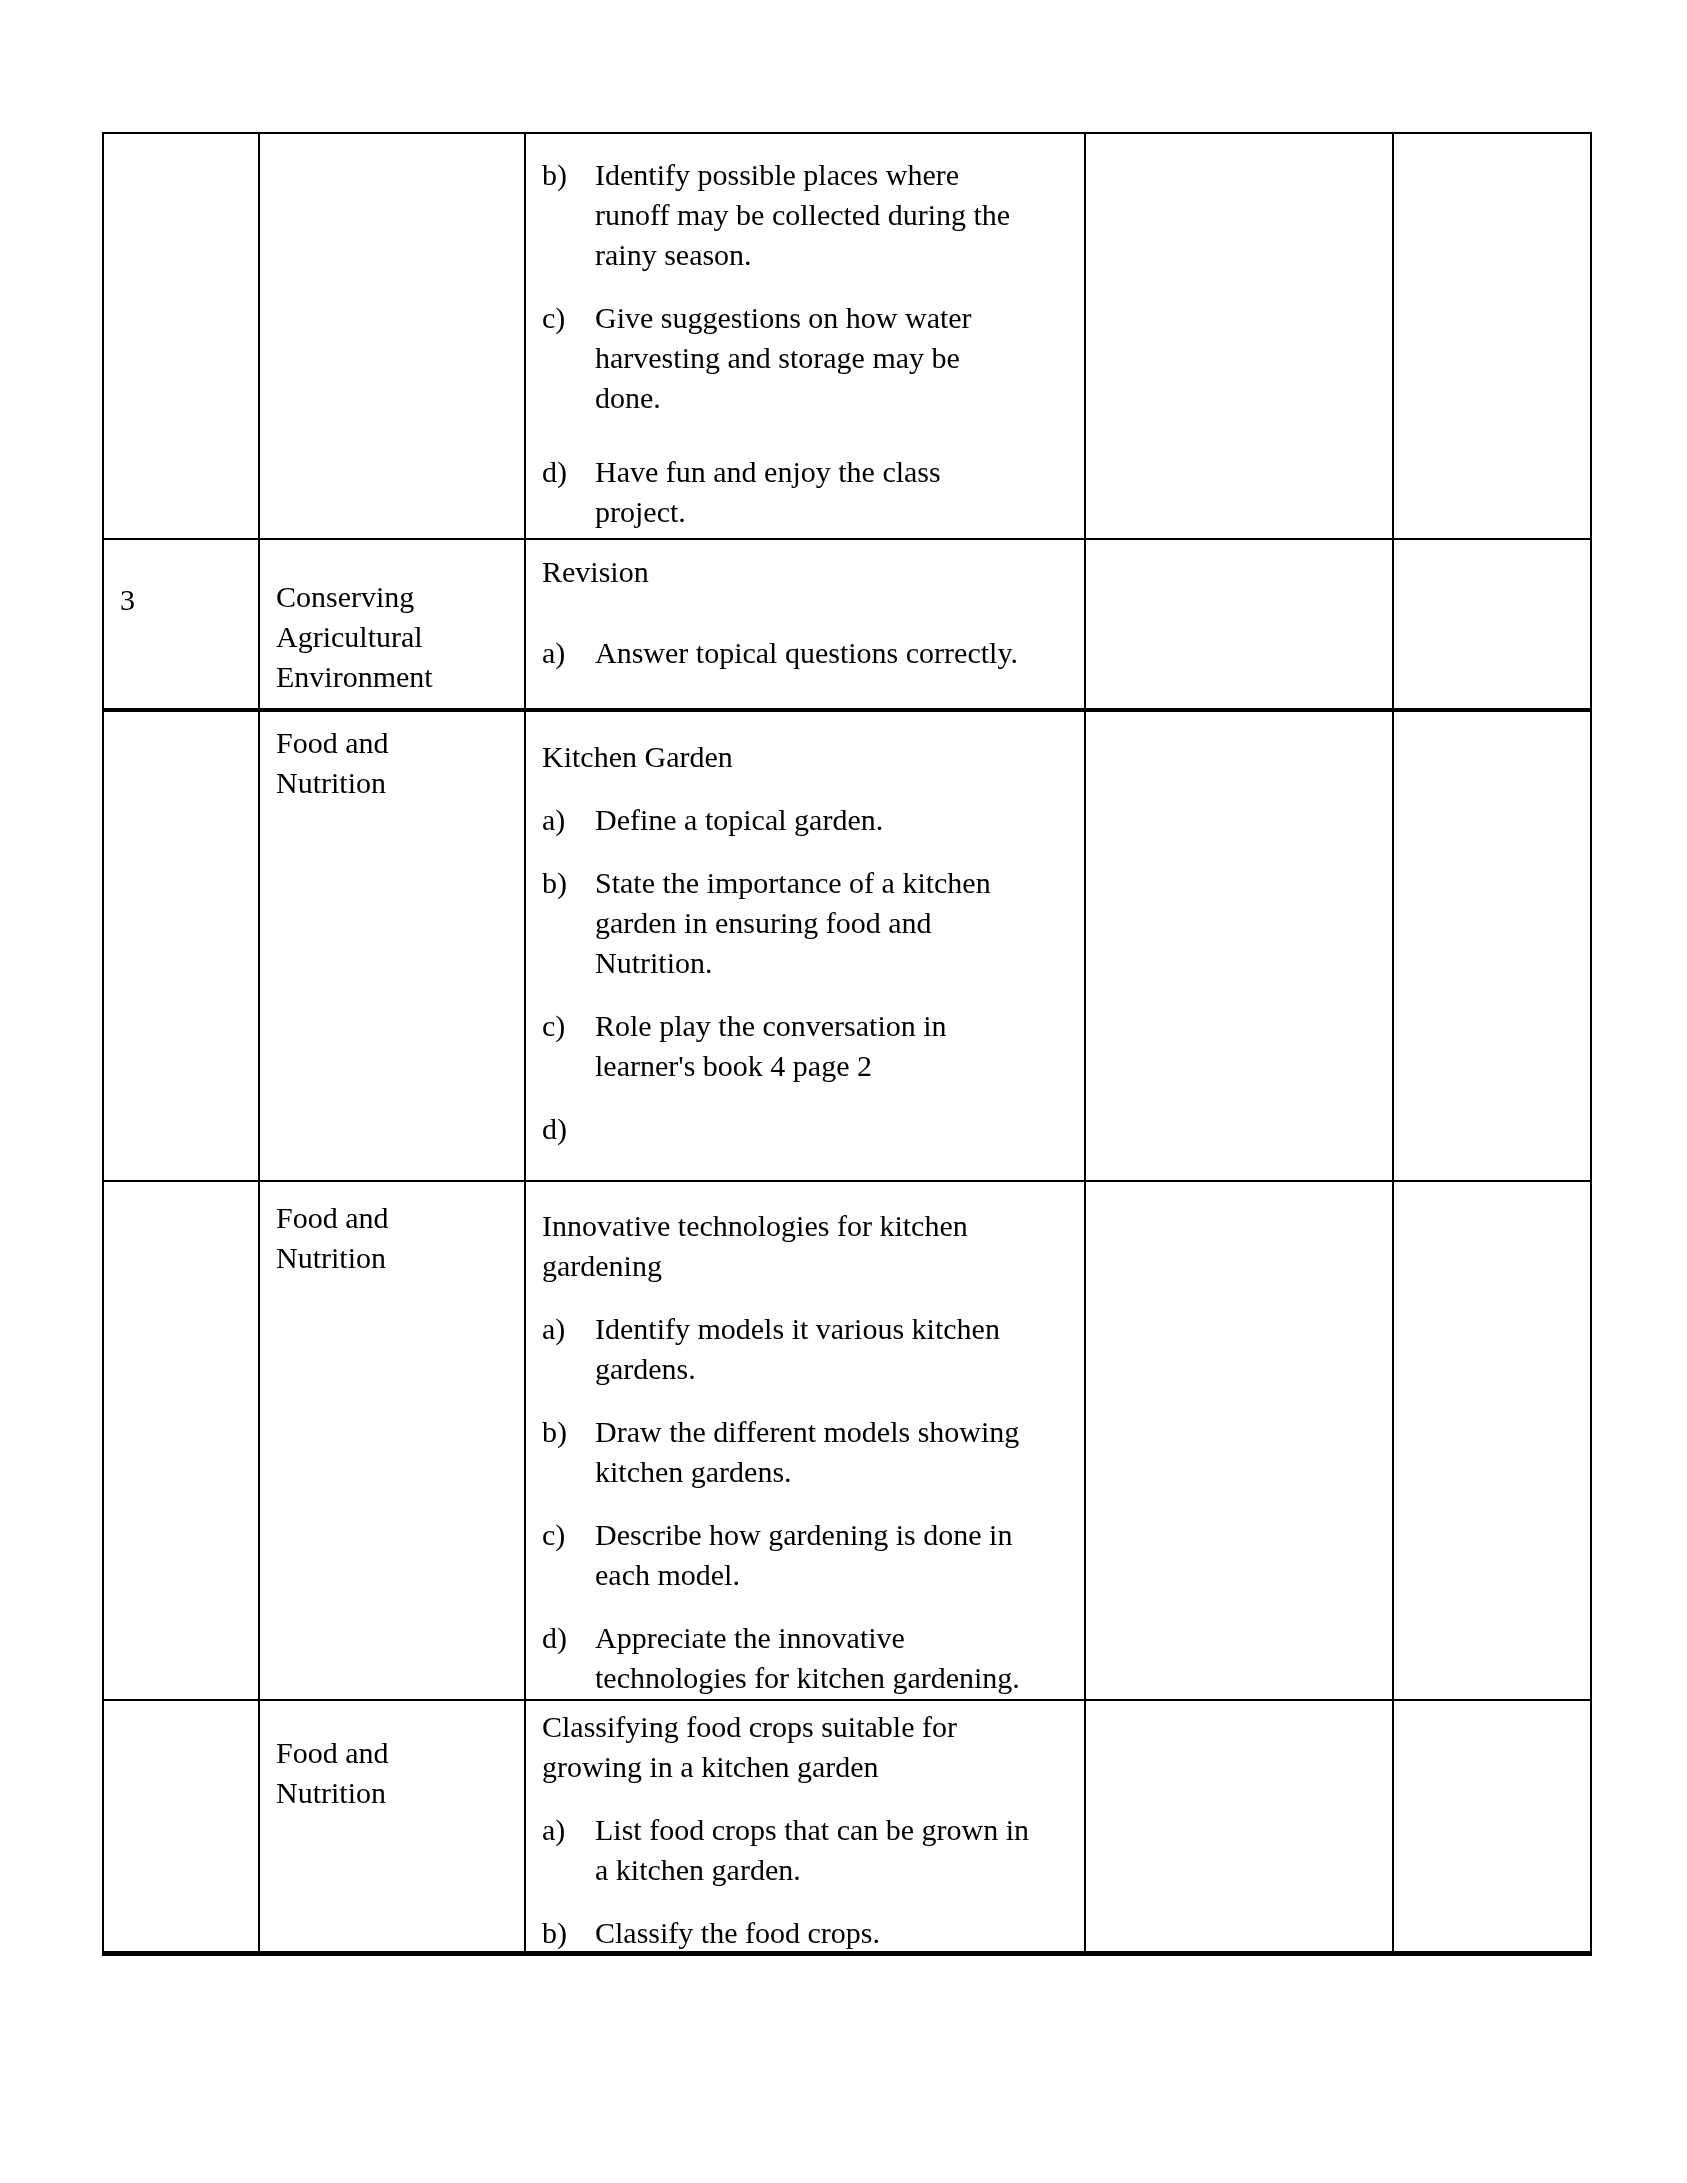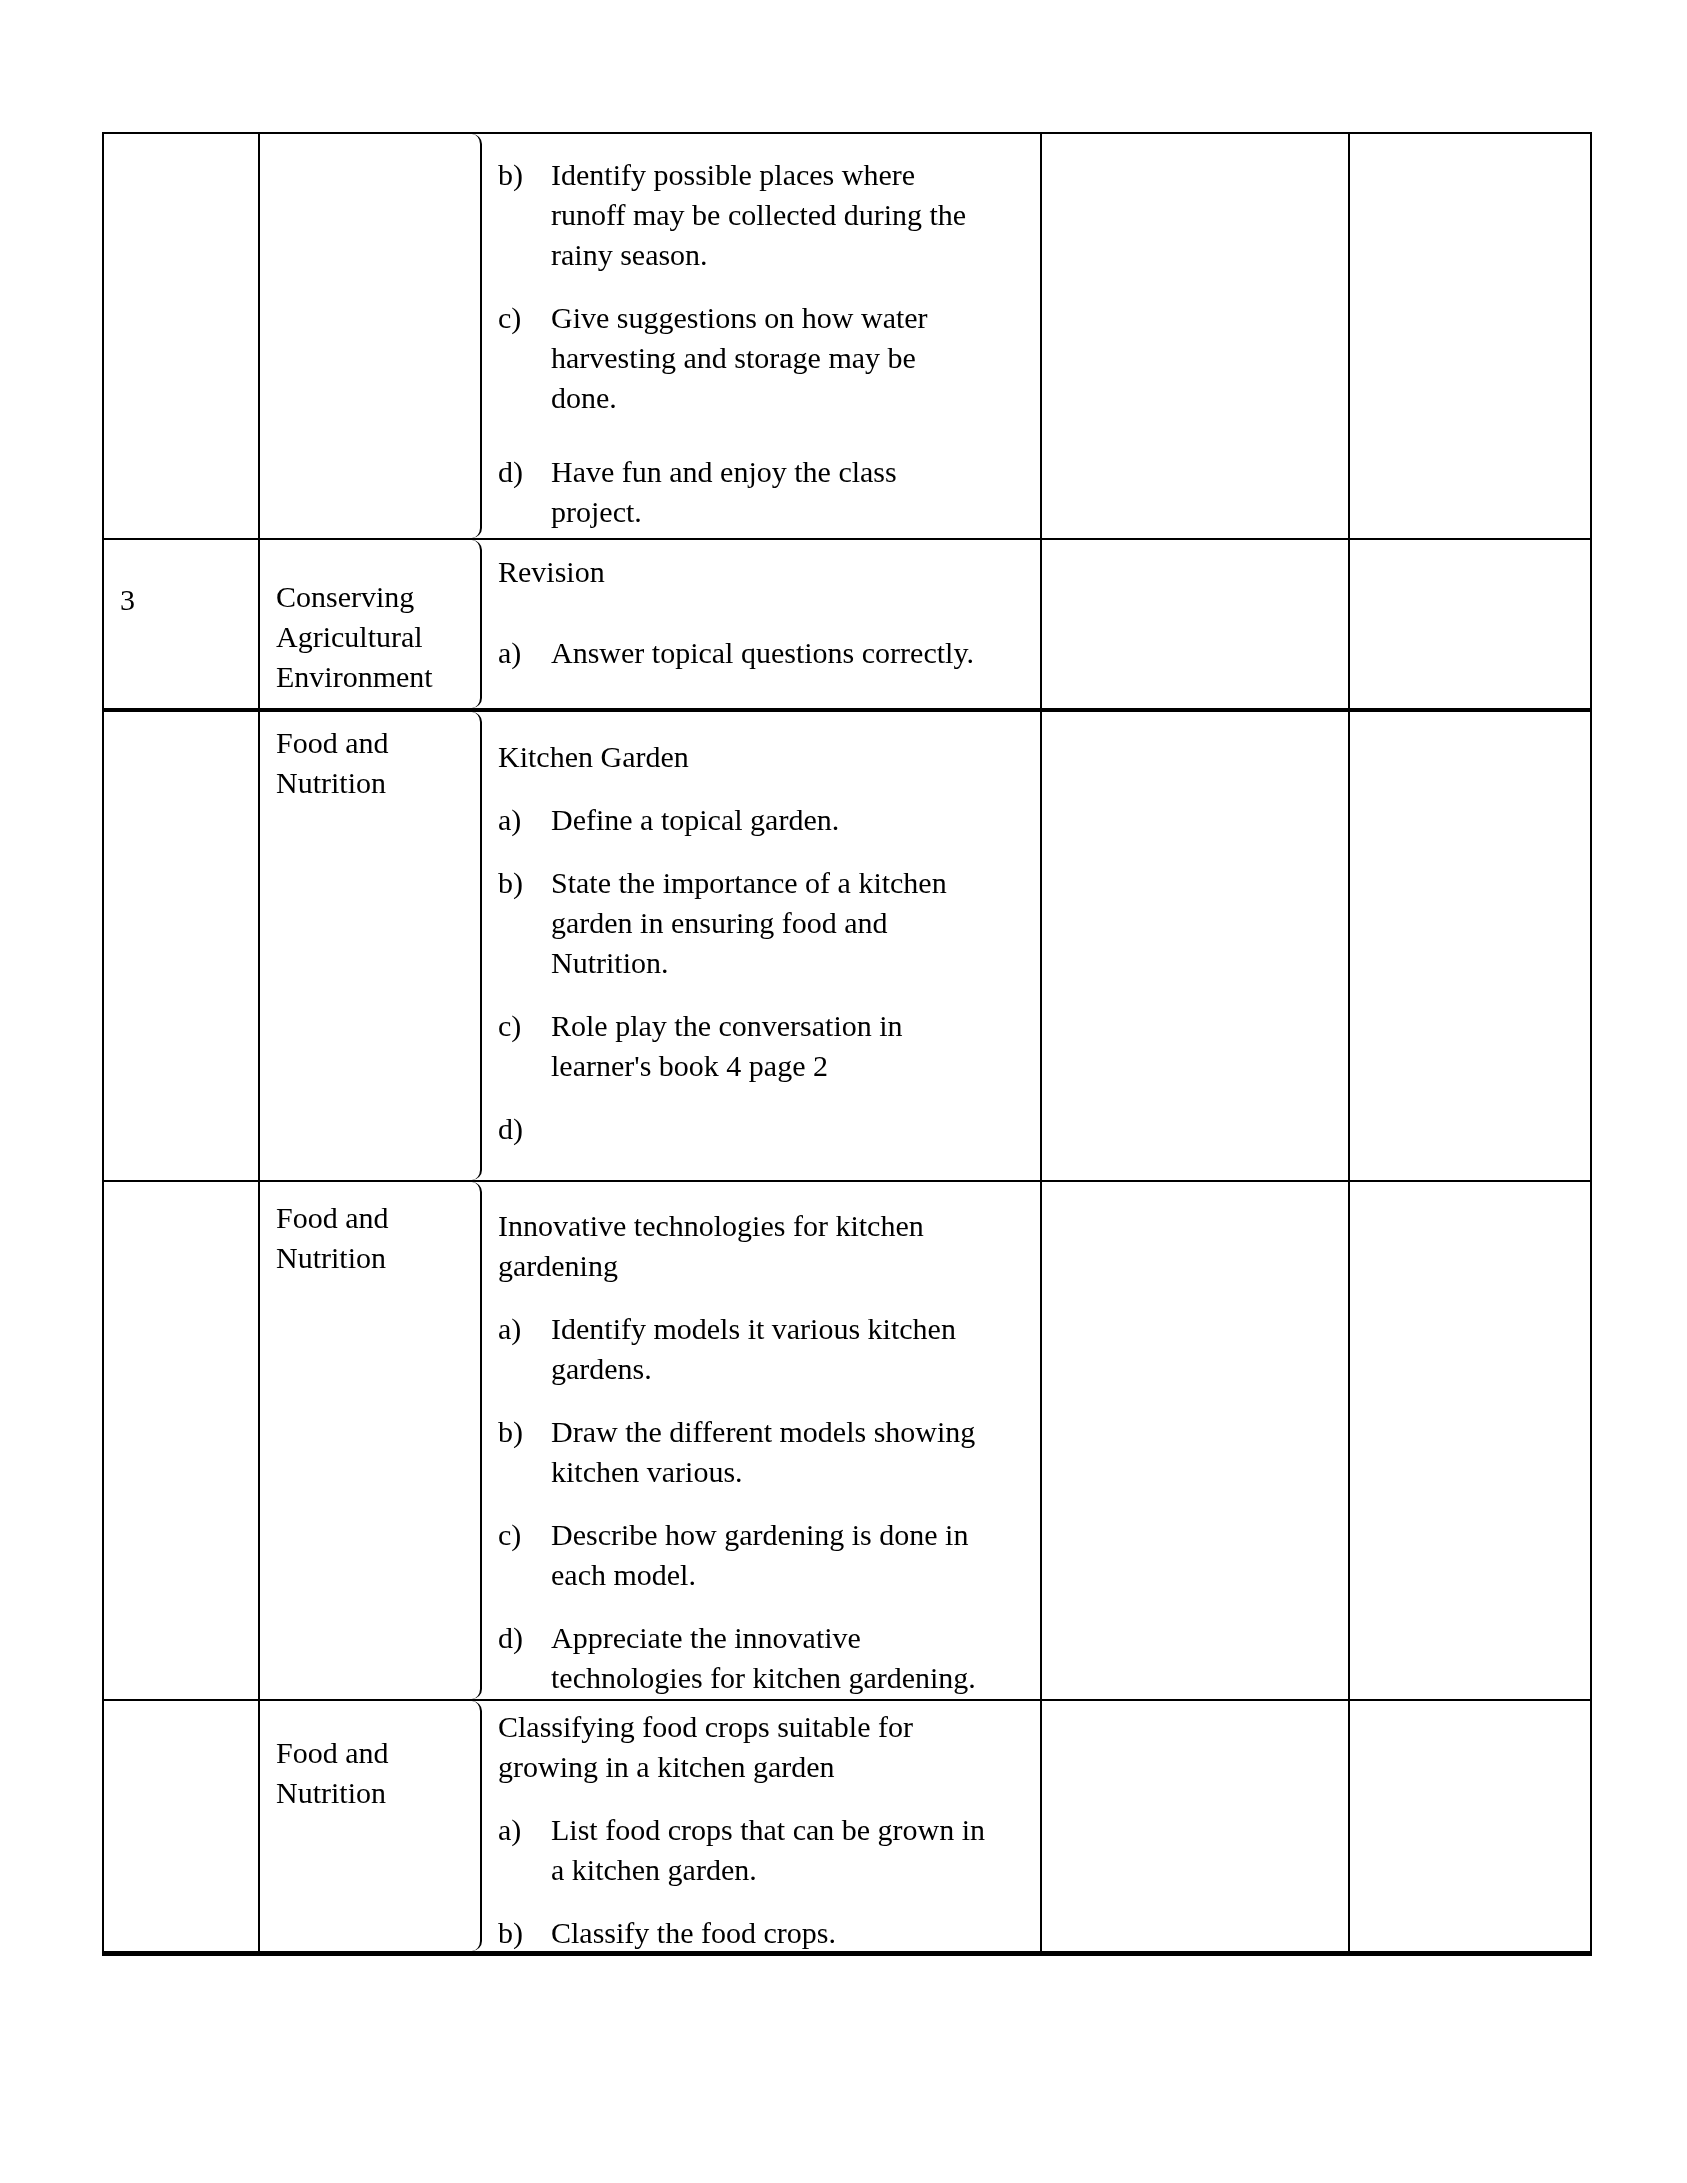--- a/index.html
+++ b/index.html
@@ -35,21 +35,21 @@
   .tr.r5 { flex: 1; border-bottom: none; }
   .td {
     box-sizing: border-box;
     border-right: 2px solid #000;
     padding: 10.6px 16px;
     font-size: 30px;
     line-height: 40px;
     overflow: hidden;
   }
   .c1 { width: 156px; flex: none; }
-  .c2 { width: 222px; flex: none; border-radius: 10px; }
+  .c2 { width: 266px; flex: none; }
   .c3 { width: 560px; flex: none; }
   .c4 { width: 308px; flex: none; }
   .c5 { flex: 1; border-right: none; }
   .pre { white-space: pre-line; font-family: Liberation Serif, serif; }
   .heading { margin: 0 0 0 0; }
   .item { display: flex; margin-top: 23px; }
   .item .lbl { width: 53px; flex: none; }
   .item .txt { flex: 1; }
   .c3 > :first-child { margin-top: 0; }
   
@@ -158,21 +158,21 @@
       <div class="heading pre">Innovative technologies for kitchen
 gardening</div>
       <div class="item">
         <span class="lbl">a)</span>
         <span class="txt pre">Identify models it various kitchen
 gardens.</span>
       </div>
       <div class="item">
         <span class="lbl">b)</span>
         <span class="txt pre">Draw the different models showing
-kitchen various.</span>
+kitchen gardens.</span>
       </div>
       <div class="item">
         <span class="lbl">c)</span>
         <span class="txt pre">Describe how gardening is done in
 each model.</span>
       </div>
       <div class="item">
         <span class="lbl">d)</span>
         <span class="txt pre">Appreciate the innovative
 technologies for kitchen gardening.</span>

